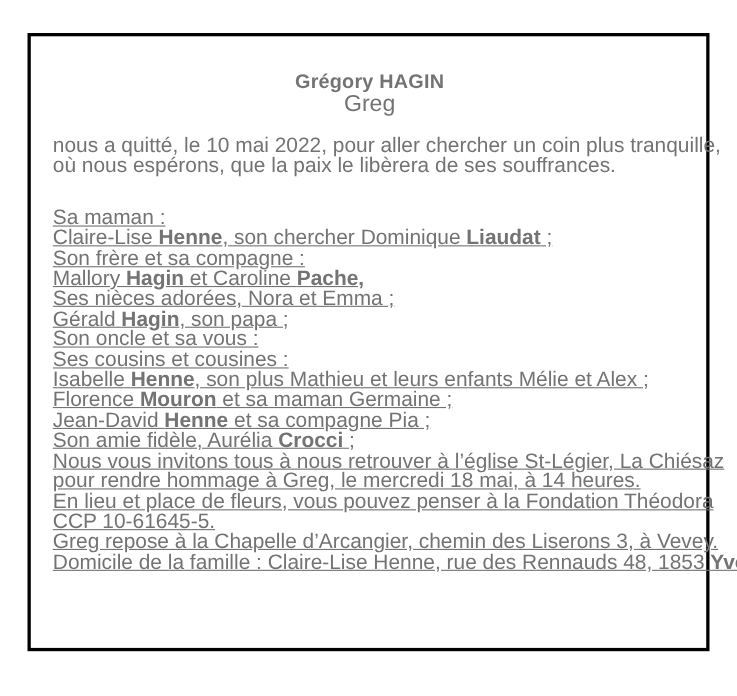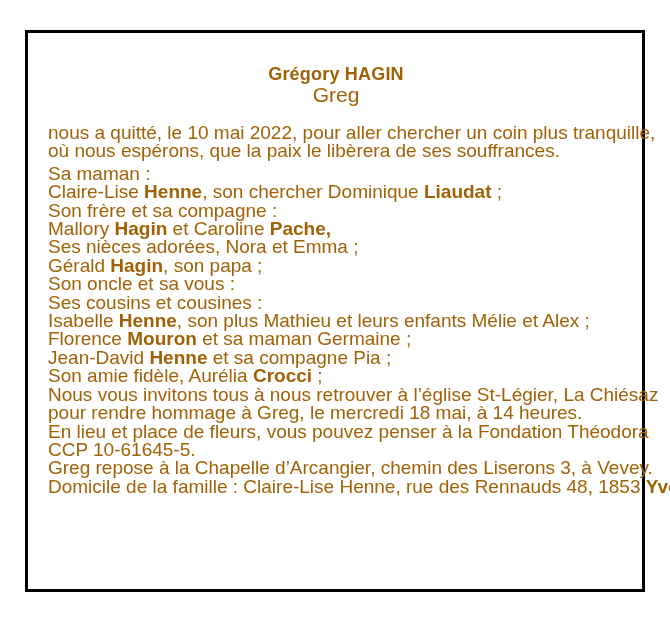--- a/index.html
+++ b/index.html
@@ -6,21 +6,21 @@
     margin: 0;
     padding: 0;
     background: #ffffff;
   }
   .page {
     position: relative;
     width: 670px;
     height: 633px;
     background: #ffffff;
     font-family: "Liberation Sans", "DejaVu Sans", sans-serif;
-    color: #a16207;
+    color: #737373;
     border-radius: 14px;
   }
   .frame {
     position: absolute;
     left: 25px;
     top: 30px;
     width: 620px;
     height: 562px;
     box-sizing: border-box;
     border: 3px solid #000000;
@@ -37,21 +37,22 @@
     letter-spacing: 0.2px;
   }
   .subtitle {
     font-size: 21px;
     line-height: 19px;
   }
   .intro {
     margin-top: 20px;
   }
   .body-text {
-    margin-top: 4px;
+    margin-top: 29px;
+    text-decoration: underline;
   }
   .line {
     font-size: 19px;
     line-height: 18.4px;
     white-space: nowrap;
   }
   .b {
     font-weight: bold;
   }
 </style>

